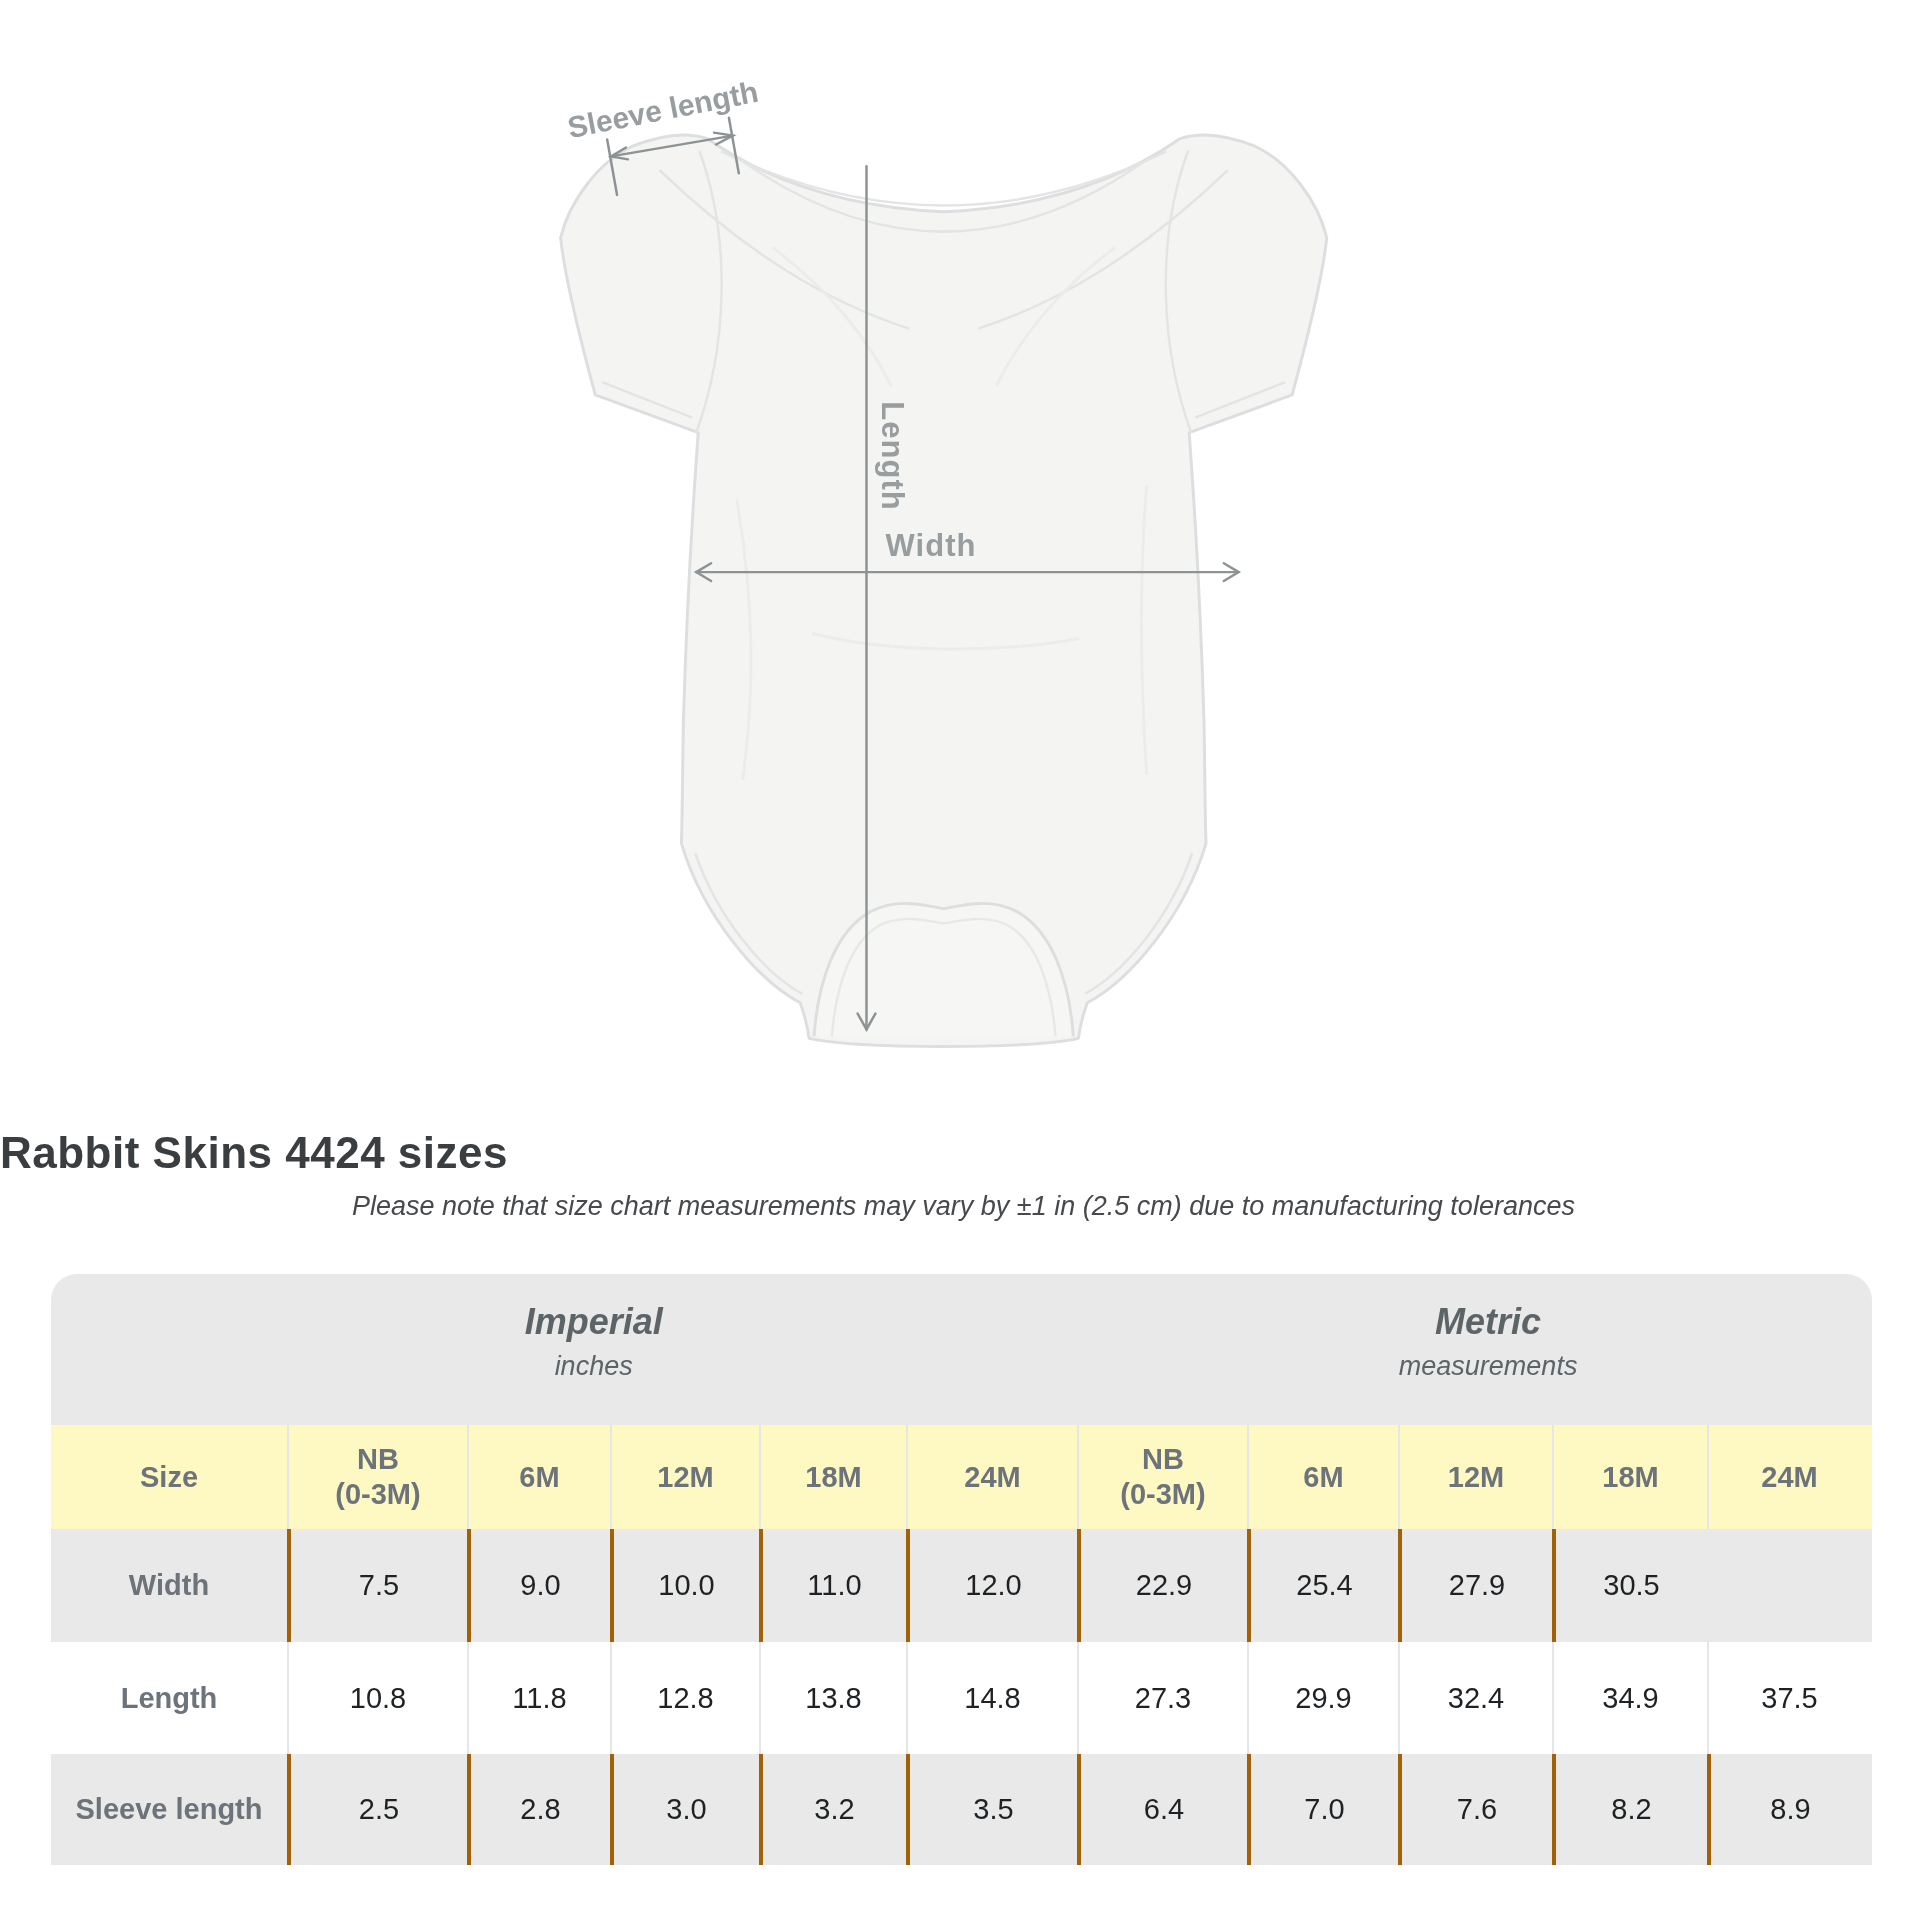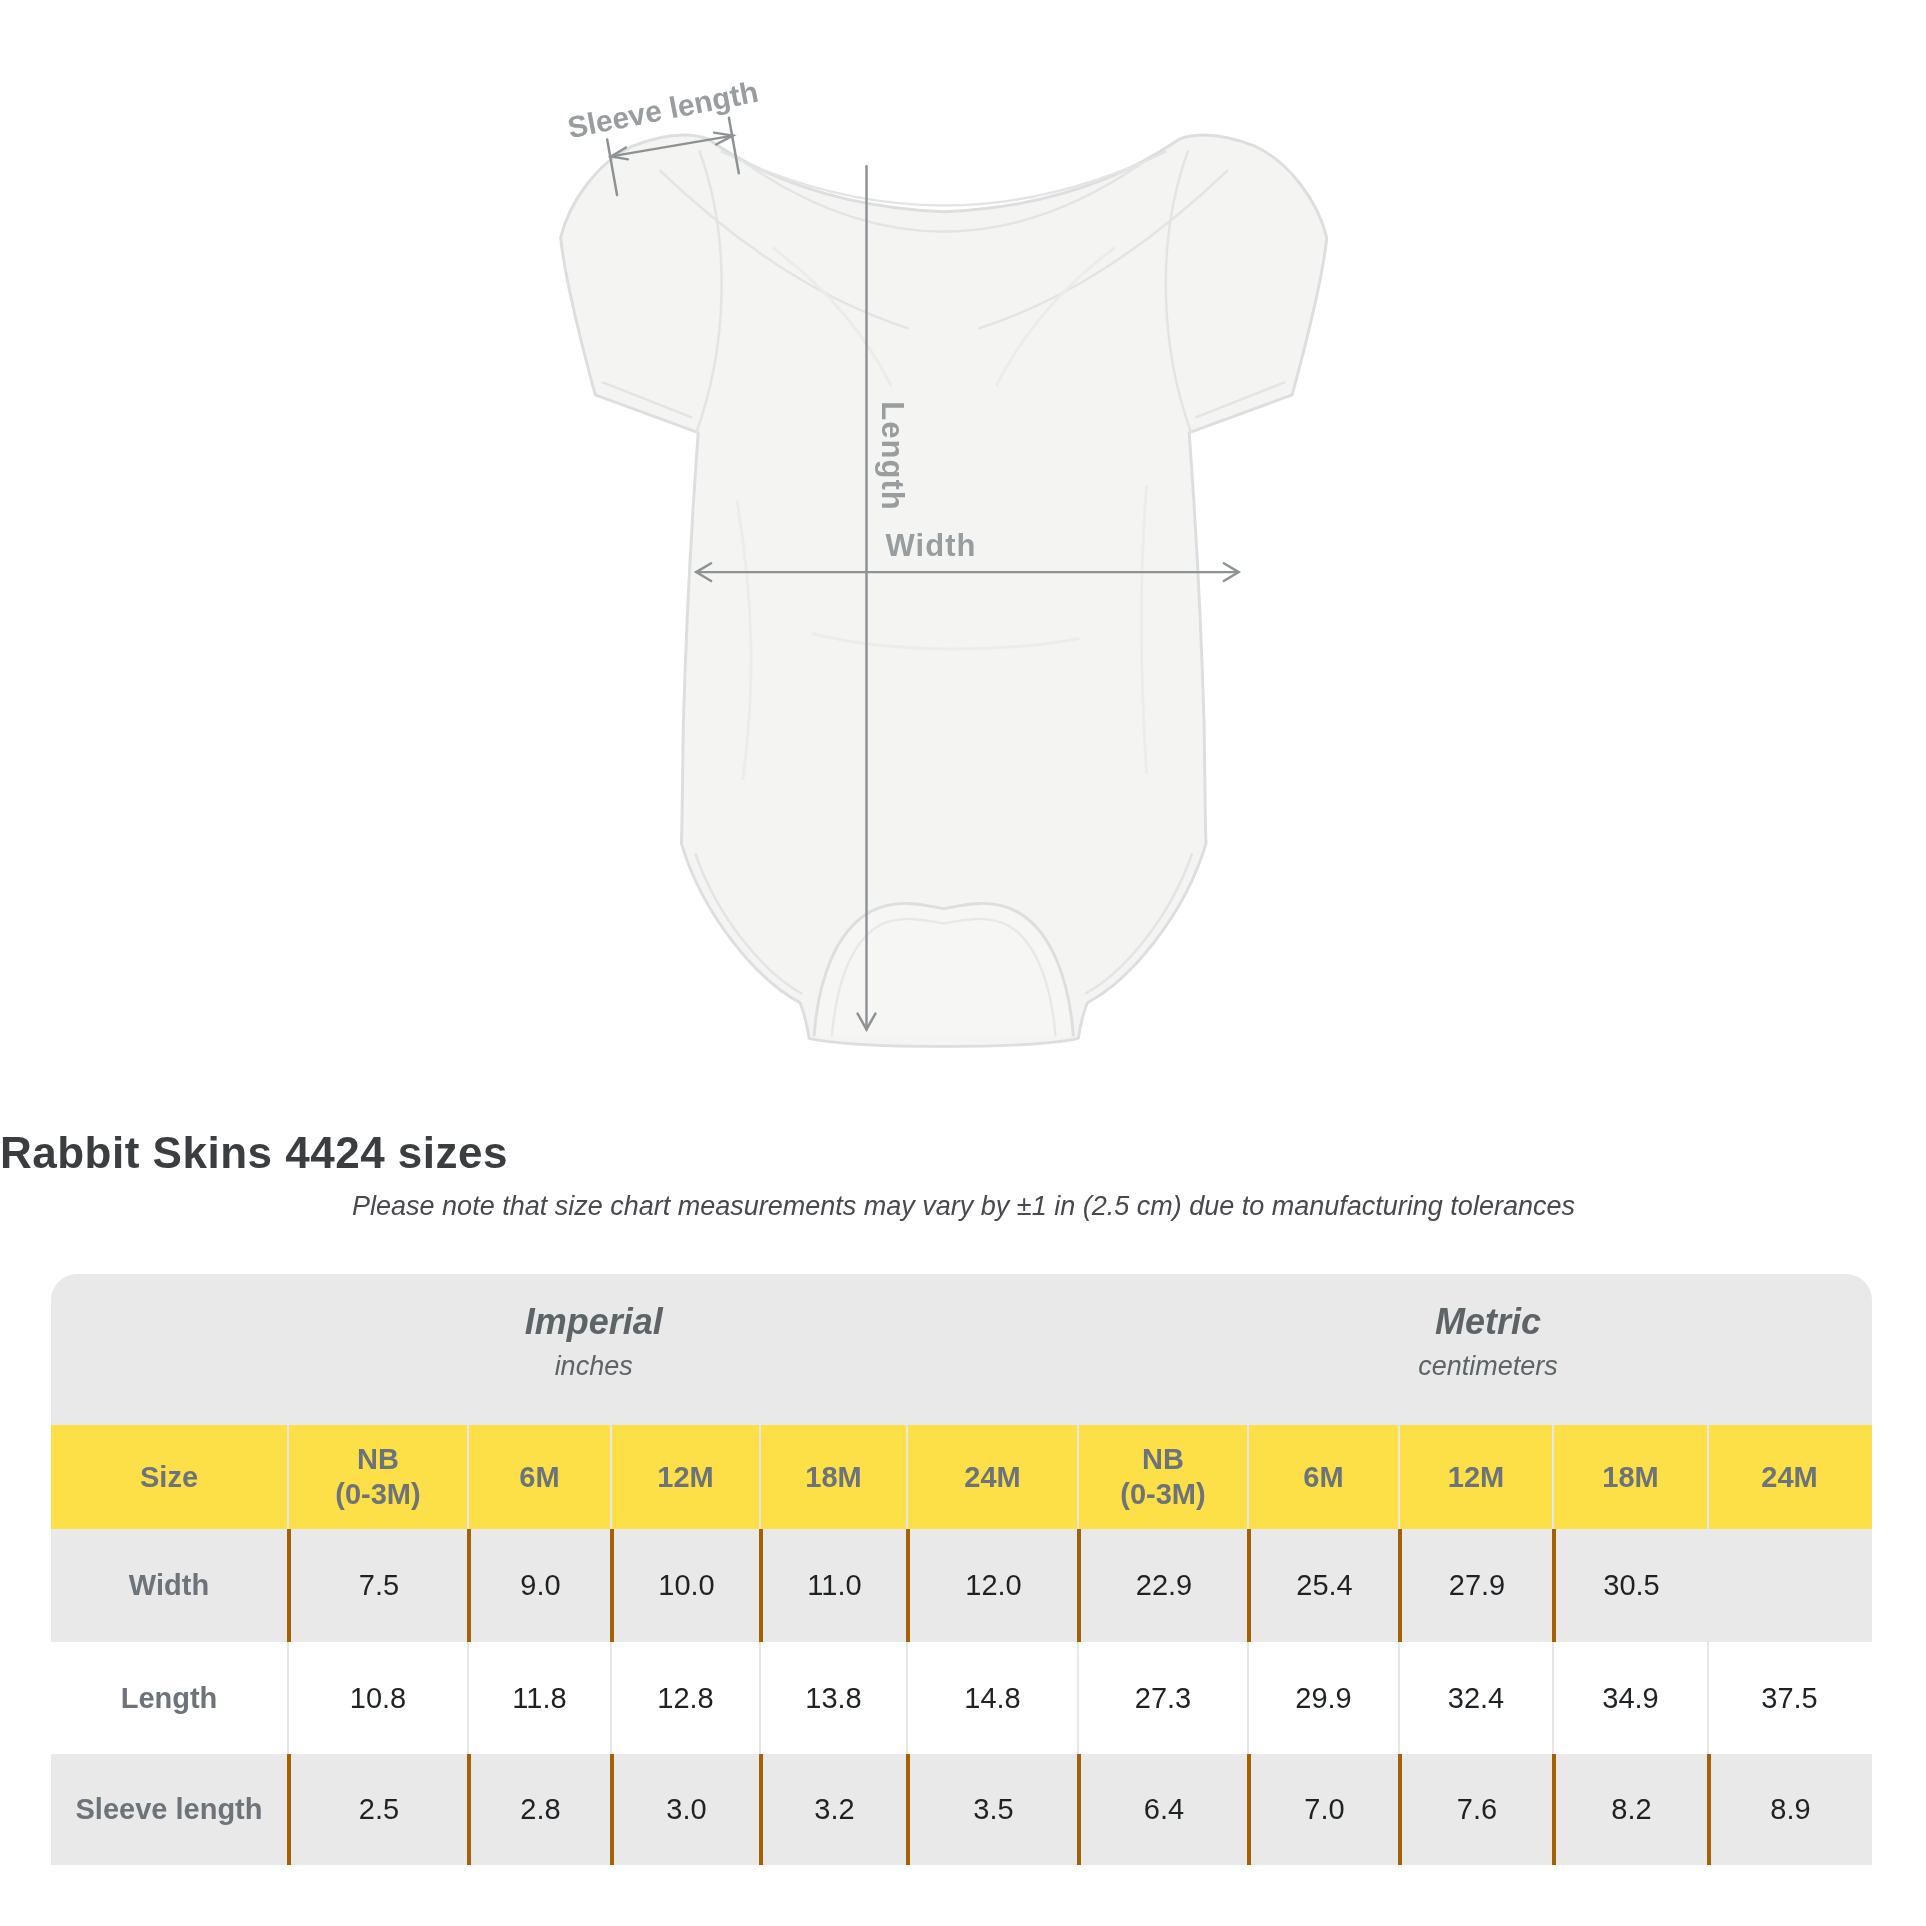--- a/index.html
+++ b/index.html
@@ -31,21 +31,21 @@
     position:absolute;left:51px;top:1274px;width:1821px;height:699px;
     border-radius:26px;overflow:hidden;background:#ffffff;
   }
   .unit-band{position:relative;width:100%;height:151px;background:#e9e9e9;}
   .unit-block{position:absolute;top:24px;transform:translateX(-50%);text-align:center;color:#5d6468;}
   .unit-block.imperial{left:29.8%;}
   .unit-block.metric{left:77.6%;margin-left:24px;}
   .unit-name{font-size:36px;font-weight:bold;font-style:italic;line-height:48px;}
   .unit-sub{font-size:27px;font-style:italic;line-height:40px;}
   .t-row{display:grid;grid-template-columns:236px 180px 143px 149px 147px 171px 170px 151px 154px 155px 163px;}
-  .t-row.r-size{height:104px;background:#fde047;}
+  .t-row.r-size{height:104px;background:#fef9c3;}
   .t-row.r-gray{height:113px;background:#e9e9e9;}
   .t-row.r-white{height:112px;background:#ffffff;}
   .t-row.r-gray.last{height:111px;}
   .cell{
     box-sizing:border-box;display:flex;flex-direction:column;justify-content:center;align-items:center;
     font-size:29px;color:#1f2224;text-align:center;line-height:35px;white-space:nowrap;
   }
   .t-row.r-size .cell + .cell,
   .t-row.r-white .cell + .cell{border-left:2px solid #e6e6e6;}
   .t-row.r-gray .cell + .cell{border-left:4px solid #a16207;}
@@ -144,21 +144,21 @@
 
   <div class="size-table">
 
     <div class="unit-band">
       <div class="unit-block imperial">
         <div class="unit-name">Imperial</div>
         <div class="unit-sub">inches</div>
       </div>
       <div class="unit-block metric">
         <div class="unit-name">Metric</div>
-        <div class="unit-sub">centimeters</div>
+        <div class="unit-sub">measurements</div>
       </div>
     </div>
 
     <div class="t-row r-size">
       <div class="cell colhead">Size</div>
       <div class="cell colhead">
           <div>NB</div>
           <div>(0-3M)</div>
         </div>
       <div class="cell colhead">

